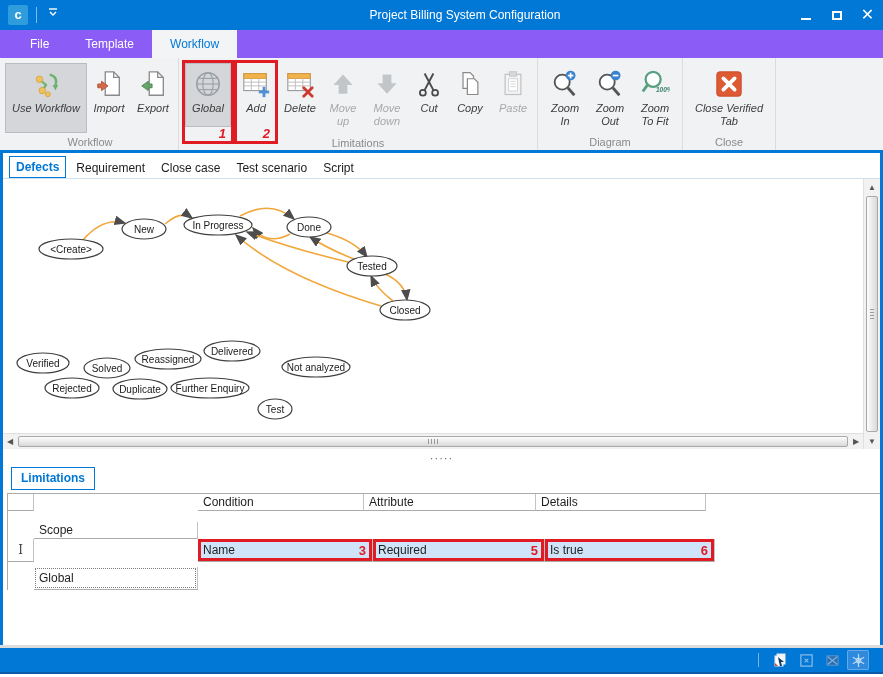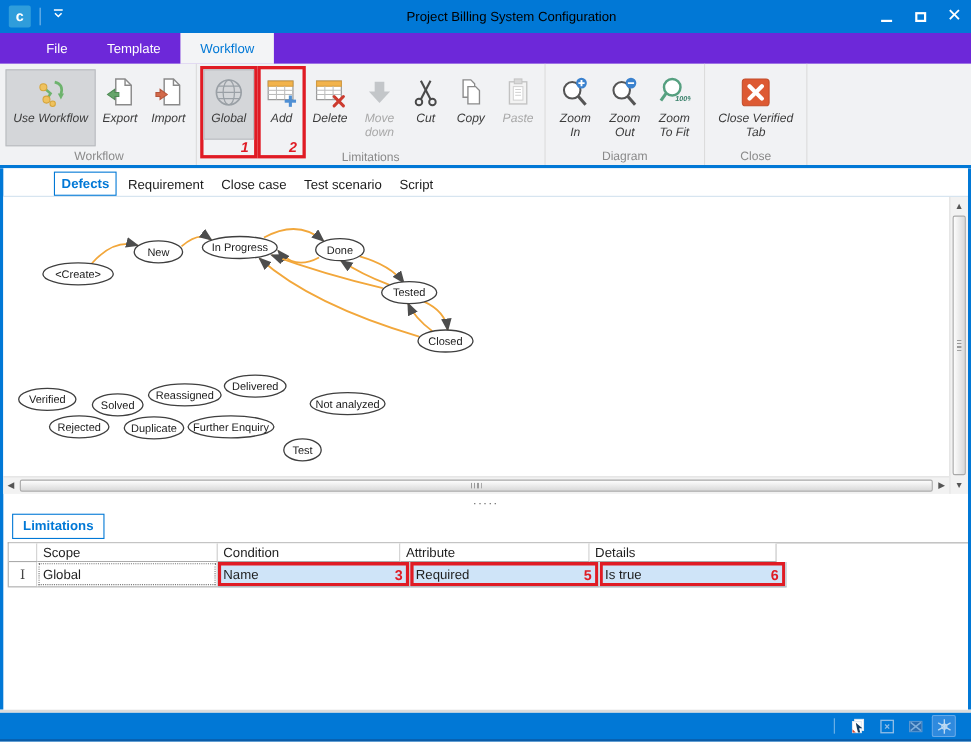--- a/index.html
+++ b/index.html
@@ -6,29 +6,29 @@
   html,body { width:883px; height:677px; overflow:hidden; background:#fff;
     font-family:"Liberation Sans", sans-serif; -webkit-font-smoothing:antialiased; }
 
   
   .titlebar { position:relative; height:30px; background:#0178d6; color:#fff; }
   .app-icon { position:absolute; left:8px; top:5px; width:20px; height:20px; background:#2f9ddb;
     color:#fff; font-weight:bold; font-size:13px; text-align:center; line-height:20px; border-radius:2px; }
   .qa-sep { position:absolute; left:36px; top:7px; width:1px; height:16px; background:rgba(255,255,255,.5); }
   .qa-chevron { position:absolute; left:46px; top:5px; width:18px; height:20px; cursor:default; }
   .win-title { position:absolute; left:0; right:0; top:0; height:30px; text-align:center;
-    line-height:30px; font-size:12px; color:#000000;padding-left:47px; }
+    line-height:30px; font-size:12px; color:#ffffff;padding-left:47px; }
   .win-controls { position:absolute; right:0; top:0; height:30px; display:flex; }
   .win-btn { width:31px; height:30px; display:flex; align-items:center; justify-content:center; }
   .min-glyph { width:10px; height:2px; background:#fff; margin-top:8px; }
   .max-glyph { width:10px; height:9px; border:2px solid #fff; }
   .close-glyph { color:#fff; font-size:16px; line-height:16px; }
 
   
-  .tabstrip { height:28px; background:#6d28d9; display:flex; padding-left:24px;text-align:center; }
+  .tabstrip { height:28px; background:#8b5cf6; display:flex; padding-left:12px;text-align:center; }
   .menu-tab { padding:0 18px; line-height:28px; font-size:12px; color:#fff; cursor:default; }
   .menu-tab.active { background:#f3f4f6; color:#0178d6; }
 
   
   .ribbon { height:95px; background:#f1f2f4; display:flex; align-items:stretch;
     border-bottom:3px solid #0178d6; padding-left:2px; }
   .rgroup { display:flex; flex-direction:column; padding:2px 3px 0 3px; border-right:1px solid #dcdcdc; }
   .rgroup:last-child { border-right:none; }
   .rbuttons { display:flex; align-items:flex-start; height:76px;font-style:italic; }
   .rlabel { text-align:center; font-size:11px; color:#8a8a8a; line-height:14px; padding-bottom:1px; }
@@ -43,21 +43,21 @@
   .annot-wrap .rbtn { margin-top:0; height:64px; }
   .annot-num { text-align:right; padding-right:5px; color:#e01b24; font-weight:bold; font-size:13px; line-height:14px; }
 
   
   .main { position:relative; height:492px; background:#fff;
     border-left:3px solid #0178d6; border-right:3px solid #0178d6; }
 
   .doc-tabs { display:flex; align-items:flex-end; height:26px; padding-left:6px; gap:4px;
     border-bottom:1px solid #cfe0ee; }
   .doc-tab { font-size:12px; color:#1c1c1c; padding:3px 6px; cursor:default; }
-  .doc-tab.active { color:#0178d6; font-weight:bold; border:1px solid #0178d6; background:#fff;margin-left:40px; }
+  .doc-tab.active { color:#0178d6; font-weight:bold; border:1px solid #0178d6; background:#fff; }
 
   
   .diagram-region { position:relative; height:270px; }
   .diagram-viewport { position:absolute; left:0; top:0; right:17px; bottom:16px; overflow:hidden; background:#fff; }
   .vscroll { position:absolute; right:0; top:0; bottom:0; width:17px; background:#f2f2f2;
     border-left:1px solid #e0e0e0; display:flex; flex-direction:column; }
   .vscroll .sb-arrow { height:16px; display:flex; align-items:center; justify-content:center;
     font-size:8px; color:#555; }
   .vscroll .sb-thumb { flex:1; margin:1px 2px; background:linear-gradient(90deg,#fdfdfd,#d9d9d9);
     border:1px solid #a9a9a9; border-radius:2px; position:relative; }
@@ -80,21 +80,21 @@
   .limit-tab { display:inline-block; font-size:12px; font-weight:bold; color:#0178d6;
     border:1px solid #0178d6; padding:3px 9px 4px 9px; background:#fff; margin-bottom:3px; }
   .grid { display:flex; flex-direction:column; margin-left:-4px; width:873px;
     border-top:1px solid #ababab; border-left:1px solid #ababab; }
   .grid-row { display:flex; }
   .gcell { border-right:1px solid #c3c3c3; border-bottom:1px solid #ababab; font-size:12px;
     color:#1e1e1e; padding:0 5px; display:flex; align-items:center; position:relative; }
   .ghead { height:17px; background:#fff; }
   .gbody { height:23px; }
   .c-sel { width:26px; justify-content:center; font-family:"DejaVu Serif", serif; font-size:12px; color:#444; }
-  .c-scope { width:164px; } .c-field { width:175px; } .c-cond { width:166px; }
+  .c-scope { width:164px;margin-top:28px; } .c-field { width:175px; } .c-cond { width:166px; }
   .c-attr { width:172px; } .c-det { width:170px; }
   .cell-selected-anchor { background:#fff; box-shadow:inset 0 0 0 1px #fff; }
   .dotted-sel { position:absolute; inset:1px; border:1px dotted #7a7a7a; pointer-events:none; }
   .cell-blue { background:#cfe4f8; }
   .red-box { box-shadow:inset 0 0 0 3px #e01b24; }
   .cell-num { position:absolute; right:6px; color:#e01b24; font-weight:bold; font-size:13px; }
 
   .bottom-gap { height:3px; background:#dcdcdc; }
   
   .statusbar { position:relative; height:26px; background:#0178d6; border-bottom:2px solid #0a5ca8;
@@ -152,34 +152,34 @@
             <circle cx="18" cy="27" r="2.6" fill="#efc25e" stroke="#d6a53c"></circle>
           </svg>
         </div>
         <div class="rtext">Use Workflow</div>
       </div>
       <div class="rbtn" style="width:44px">
         <div class="ricon">
           <svg width="30" height="30" viewBox="0 0 32 32">
             <path d="M12 3 h9 l6 6 v19 h-15 z" fill="#fff" stroke="#8a8a8a" stroke-width="1.4"></path>
             <path d="M21 3 v6 h6" fill="none" stroke="#8a8a8a" stroke-width="1.4"></path>
-            <path d="M4 18 l7 -5 v3 h4 v4 h-4 v3 z" fill="#66a56a" stroke="#4e8a54"></path>
-          </svg>
-        </div>
-        <div class="rtext">Export</div>
+            <path d="M15 18 l-7 5 v-3 h-4 v-4 h4 v-3 z" fill="#d2694a" stroke="#b5543a"></path>
+          </svg>
+        </div>
+        <div class="rtext">Import</div>
       </div>
       <div class="rbtn" style="width:44px">
         <div class="ricon">
           <svg width="30" height="30" viewBox="0 0 32 32">
             <path d="M12 3 h9 l6 6 v19 h-15 z" fill="#fff" stroke="#8a8a8a" stroke-width="1.4"></path>
             <path d="M21 3 v6 h6" fill="none" stroke="#8a8a8a" stroke-width="1.4"></path>
-            <path d="M15 18 l-7 5 v-3 h-4 v-4 h4 v-3 z" fill="#d2694a" stroke="#b5543a"></path>
-          </svg>
-        </div>
-        <div class="rtext">Import</div>
+            <path d="M4 18 l7 -5 v3 h4 v4 h-4 v3 z" fill="#66a56a" stroke="#4e8a54"></path>
+          </svg>
+        </div>
+        <div class="rtext">Export</div>
       </div>
     </div>
     <div class="rlabel">Workflow</div>
   </div>
 
   <div class="rgroup">
     <div class="rbuttons">
       <div class="annot-wrap">
         <div class="rbtn toggled" style="width:46px">
           <div class="ricon">
@@ -223,20 +223,28 @@
               <line x1="19" y1="10" x2="19" y2="23" stroke="#bcbcbc"></line>
             <line x1="3" y1="14" x2="27" y2="14" stroke="#bcbcbc"></line>
               <line x1="3" y1="18" x2="27" y2="18" stroke="#bcbcbc"></line>
             <g stroke="#cc3b2f" stroke-width="3" stroke-linecap="round">
               <line x1="20" y1="20" x2="29" y2="29"></line>
                 <line x1="29" y1="20" x2="20" y2="29"></line>
             </g>
           </svg>
         </div>
         <div class="rtext">Delete</div>
+      </div>
+      <div class="rbtn disabled" style="width:42px">
+        <div class="ricon">
+          <svg width="28" height="28" viewBox="0 0 32 32">
+              <path d="M16 5 L27 17 H21 V27 H11 V17 H5 Z" fill="#c3c6c9"></path>
+            </svg>
+        </div>
+        <div class="rtext">Move up</div>
       </div>
       <div class="rbtn disabled" style="width:46px">
         <div class="ricon">
           <svg width="28" height="28" viewBox="0 0 32 32">
               <path d="M16 27 L5 15 H11 V5 H21 V15 H27 Z" fill="#c3c6c9"></path>
             </svg>
         </div>
         <div class="rtext">Move down</div>
       </div>
       <div class="rbtn" style="width:38px">

